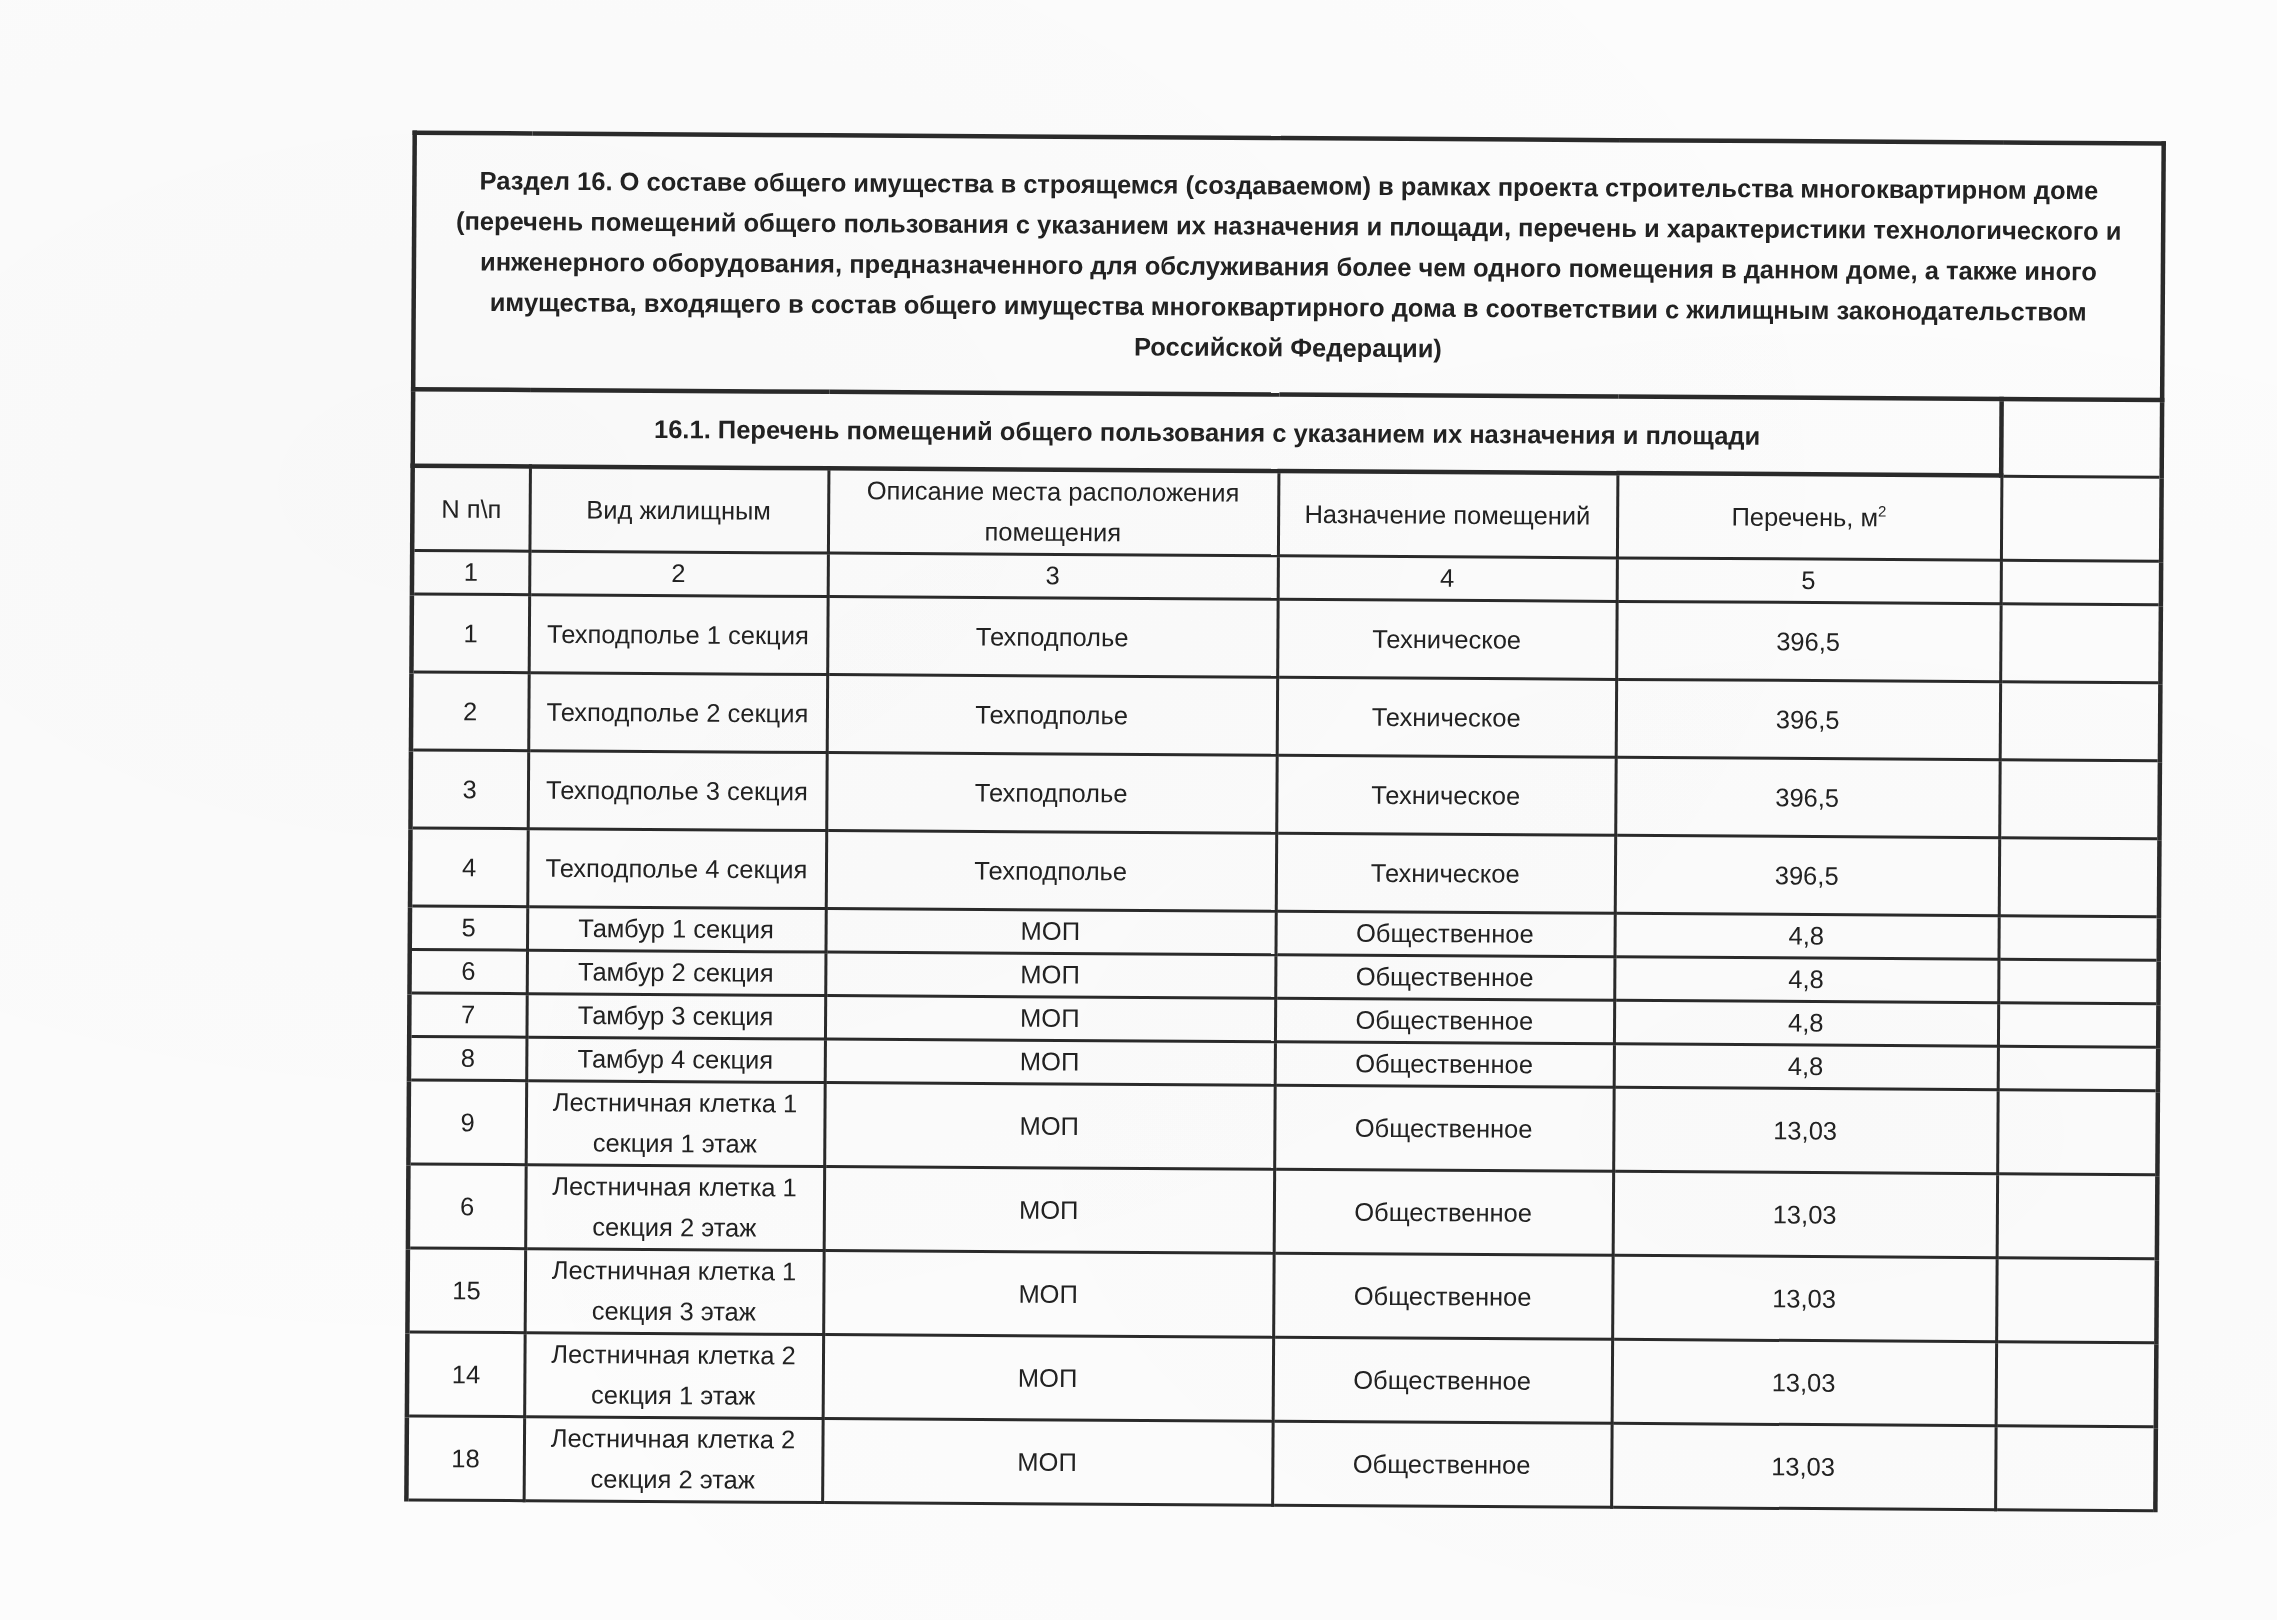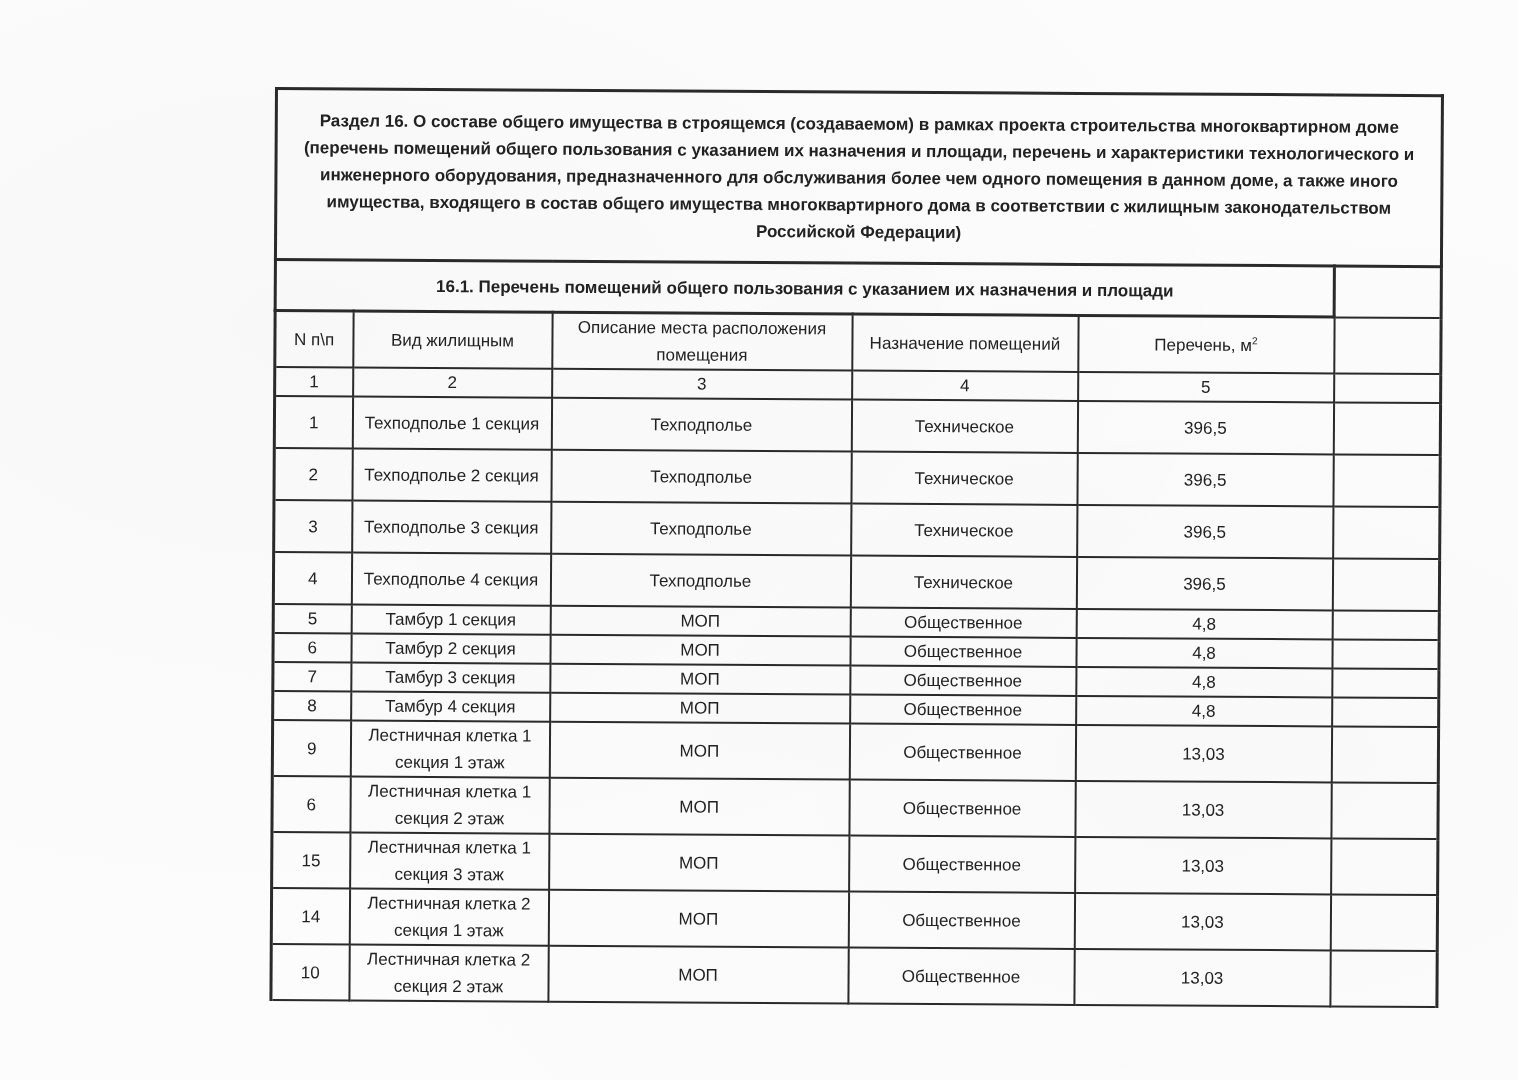--- a/index.html
+++ b/index.html
@@ -199,21 +199,21 @@
         </tr>
         <tr class="tall">
           <td class="outer-left">14</td>
           <td>Лестничная клетка 2 секция 1 этаж</td>
           <td>МОП</td>
           <td>Общественное</td>
           <td>13,03</td>
           <td class="outer-right"></td>
         </tr>
         <tr class="tall last-row">
-          <td class="outer-left">10</td>
+          <td class="outer-left">18</td>
           <td>Лестничная клетка 2 секция 2 этаж</td>
           <td>МОП</td>
           <td>Общественное</td>
           <td>13,03</td>
           <td class="outer-right"></td>
         </tr>
       </tbody>
     </table>
   </div>
 </div>

